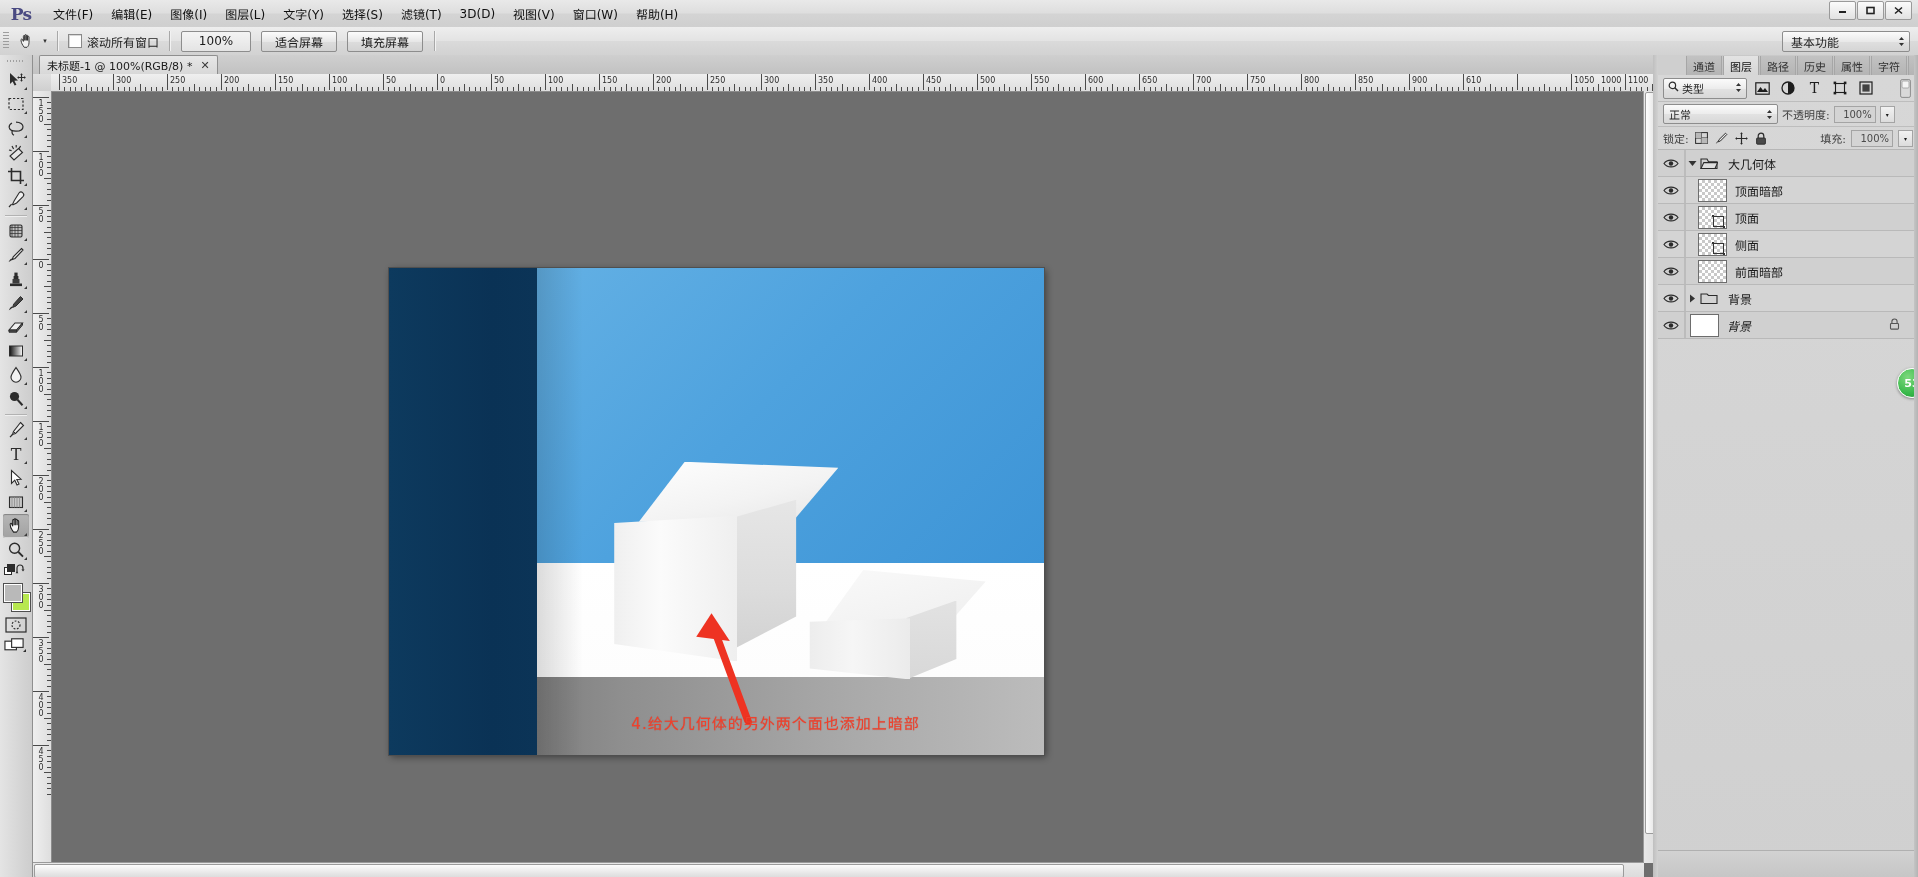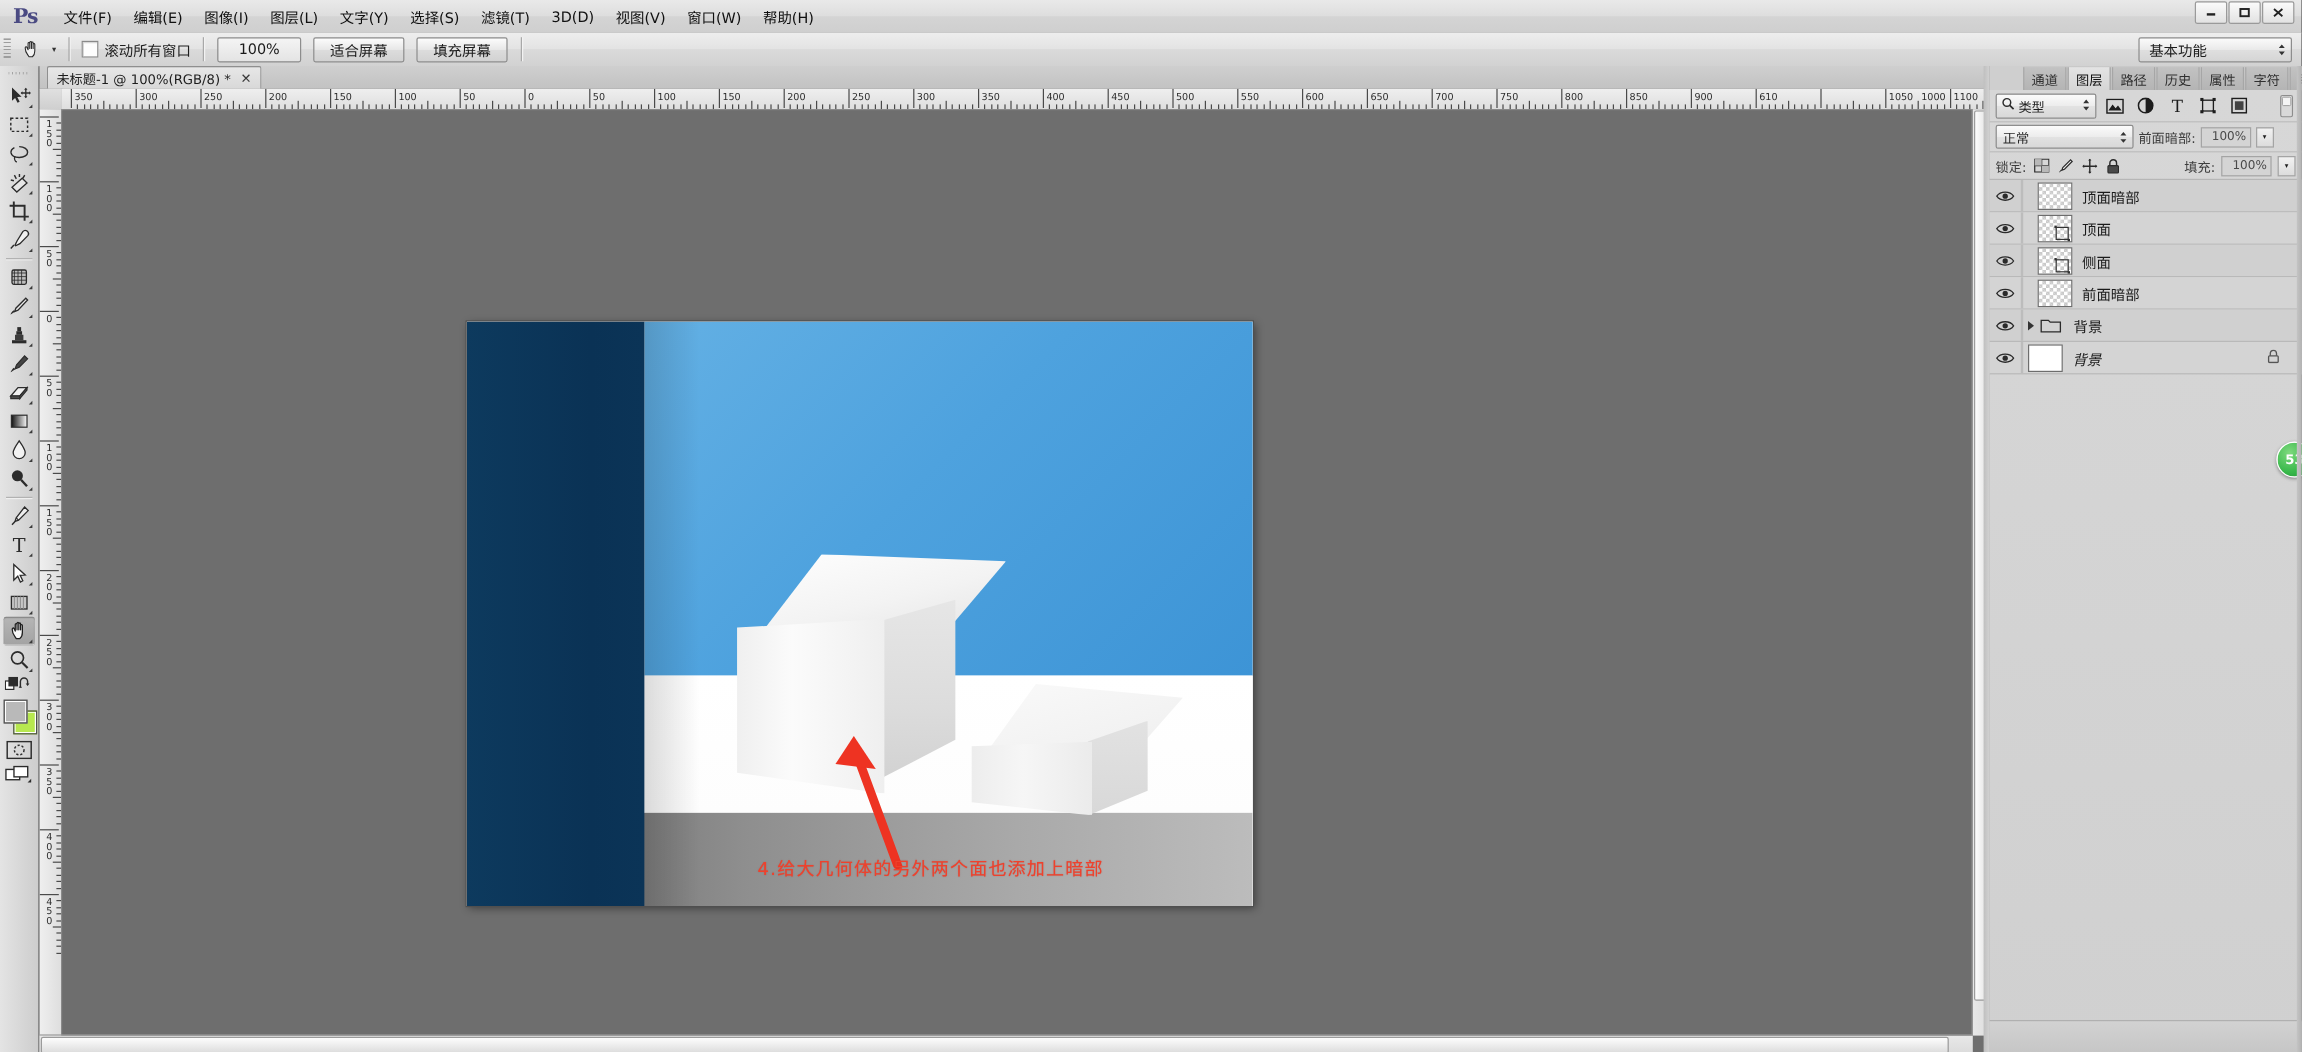--- a/index.html
+++ b/index.html
@@ -1252,21 +1252,21 @@
 
       <div class="blendrow">
         <div class="blendsel">
           <span>正常</span>
           <span class="spinner">
             <svg width="7" height="11" viewBox="0 0 7 11">
                 <path d="M3.5 1 L6 4 L1 4 Z M3.5 10 L1 7 L6 7 Z" fill="#333"></path>
               </svg>
           </span>
         </div>
-        <span class="lbl">前面暗部:</span>
+        <span class="lbl">不透明度:</span>
         <span class="numfield">100%</span>
         <span class="tinyarrow">▾</span>
       </div>
 
       <div class="lockrow">
         <span class="lbl">锁定:</span>
         <span class="lockicon">
           <svg width="13" height="12" viewBox="0 0 13 12">
             <rect x="0.6" y="0.6" width="11.8" height="10.8" fill="none" stroke="#2a2a2a" stroke-width="1"></rect>
             <path d="M0.6 6 h5.8 v5.4 M6.4 0.6 v5.4 h6" stroke="#2a2a2a" stroke-width="1" fill="none"></path>
@@ -1293,20 +1293,41 @@
           </svg>
         </span>
         <span class="lbl" style="margin-left:auto;">填充:</span>
         <span class="numfield">100%</span>
         <span class="tinyarrow">▾</span>
       </div>
 
       <div class="layerlist">
 
 
+        <div class="lrow">
+          <span class="eye">
+            <svg width="16" height="11" viewBox="0 0 16 11">
+              <path d="M1 5.5 C4 1 12 1 15 5.5 C12 10 4 10 1 5.5 Z" fill="none" stroke="#2a2a2a" stroke-width="1.1"></path>
+              <circle cx="8" cy="5.5" r="2.2" fill="#2a2a2a"></circle>
+            </svg>
+          </span>
+          <span class="lgap"></span>
+          <span class="disc">
+            <svg width="9" height="7" viewBox="0 0 9 7">
+                <path d="M0.5 1 L8.5 1 L4.5 6 Z" fill="#333"></path>
+              </svg>
+          </span>
+          <span class="folder">
+            <svg width="18" height="14" viewBox="0 0 18 14">
+              <path d="M1 3 L1 12.5 L17 12.5 L17 5.8 L8.5 5.8 L7 3 Z" fill="#cfcfcf" stroke="#2a2a2a" stroke-width="1.1"></path>
+              <path d="M1 12.5 L3.8 6.6 L17.6 6.6 L15 12.5 Z" fill="#dedede" stroke="#2a2a2a" stroke-width="1.1"></path>
+            </svg>
+          </span>
+          <span class="lname">大几何体</span>
+        </div>
 
         <div class="lrow">
           <span class="eye">
             <svg width="16" height="11" viewBox="0 0 16 11">
               <path d="M1 5.5 C4 1 12 1 15 5.5 C12 10 4 10 1 5.5 Z" fill="none" stroke="#2a2a2a" stroke-width="1.1"></path>
               <circle cx="8" cy="5.5" r="2.2" fill="#2a2a2a"></circle>
             </svg>
           </span>
           <span class="lgap"></span>
           <span class="indent"></span>

